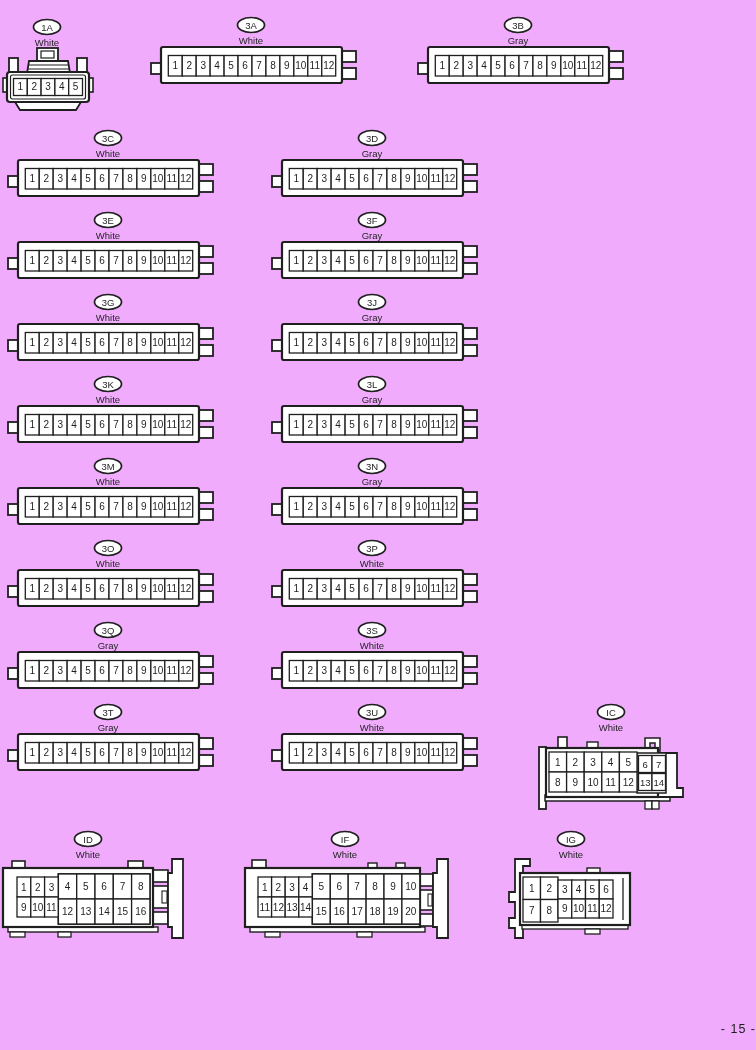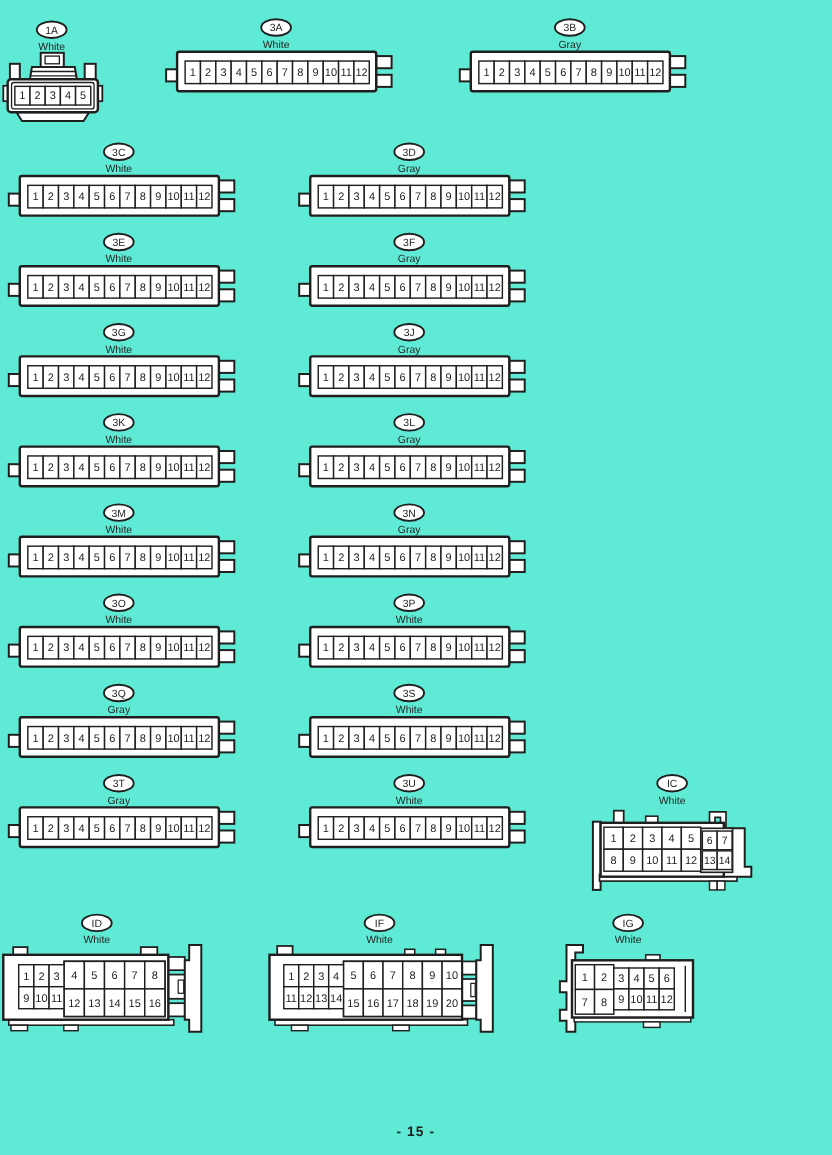--- a/index.html
+++ b/index.html
@@ -1,30 +1,30 @@
 <!DOCTYPE html>
 <html><head>
 <meta charset="utf-8">
 <style>
   html,body{margin:0;padding:0;background:#e8e8e8;}
   .page{
     position:relative;
     width:756px;height:1050px;
     margin:0 auto;
-    background:#5eead4;
+    background:#f0abfc;
     font-family:"Liberation Sans", sans-serif;
     overflow:hidden;
   }
   #diagram{position:absolute;left:0;top:0;}
   .footer{
     position:absolute;
     left:0;right:0;top:1022px;
-    text-align:center;
+    text-align:right;
     font-size:12.5px;
-    font-weight:700;
+    font-weight:400;
     color:#1c1c1c;
     letter-spacing:1px;
   }
   text{user-select:none;}
 </style>
 </head>
 <body>
 
 <div class="page">
   <svg id="diagram" width="756" height="1018" viewBox="0 0 756 1018">

